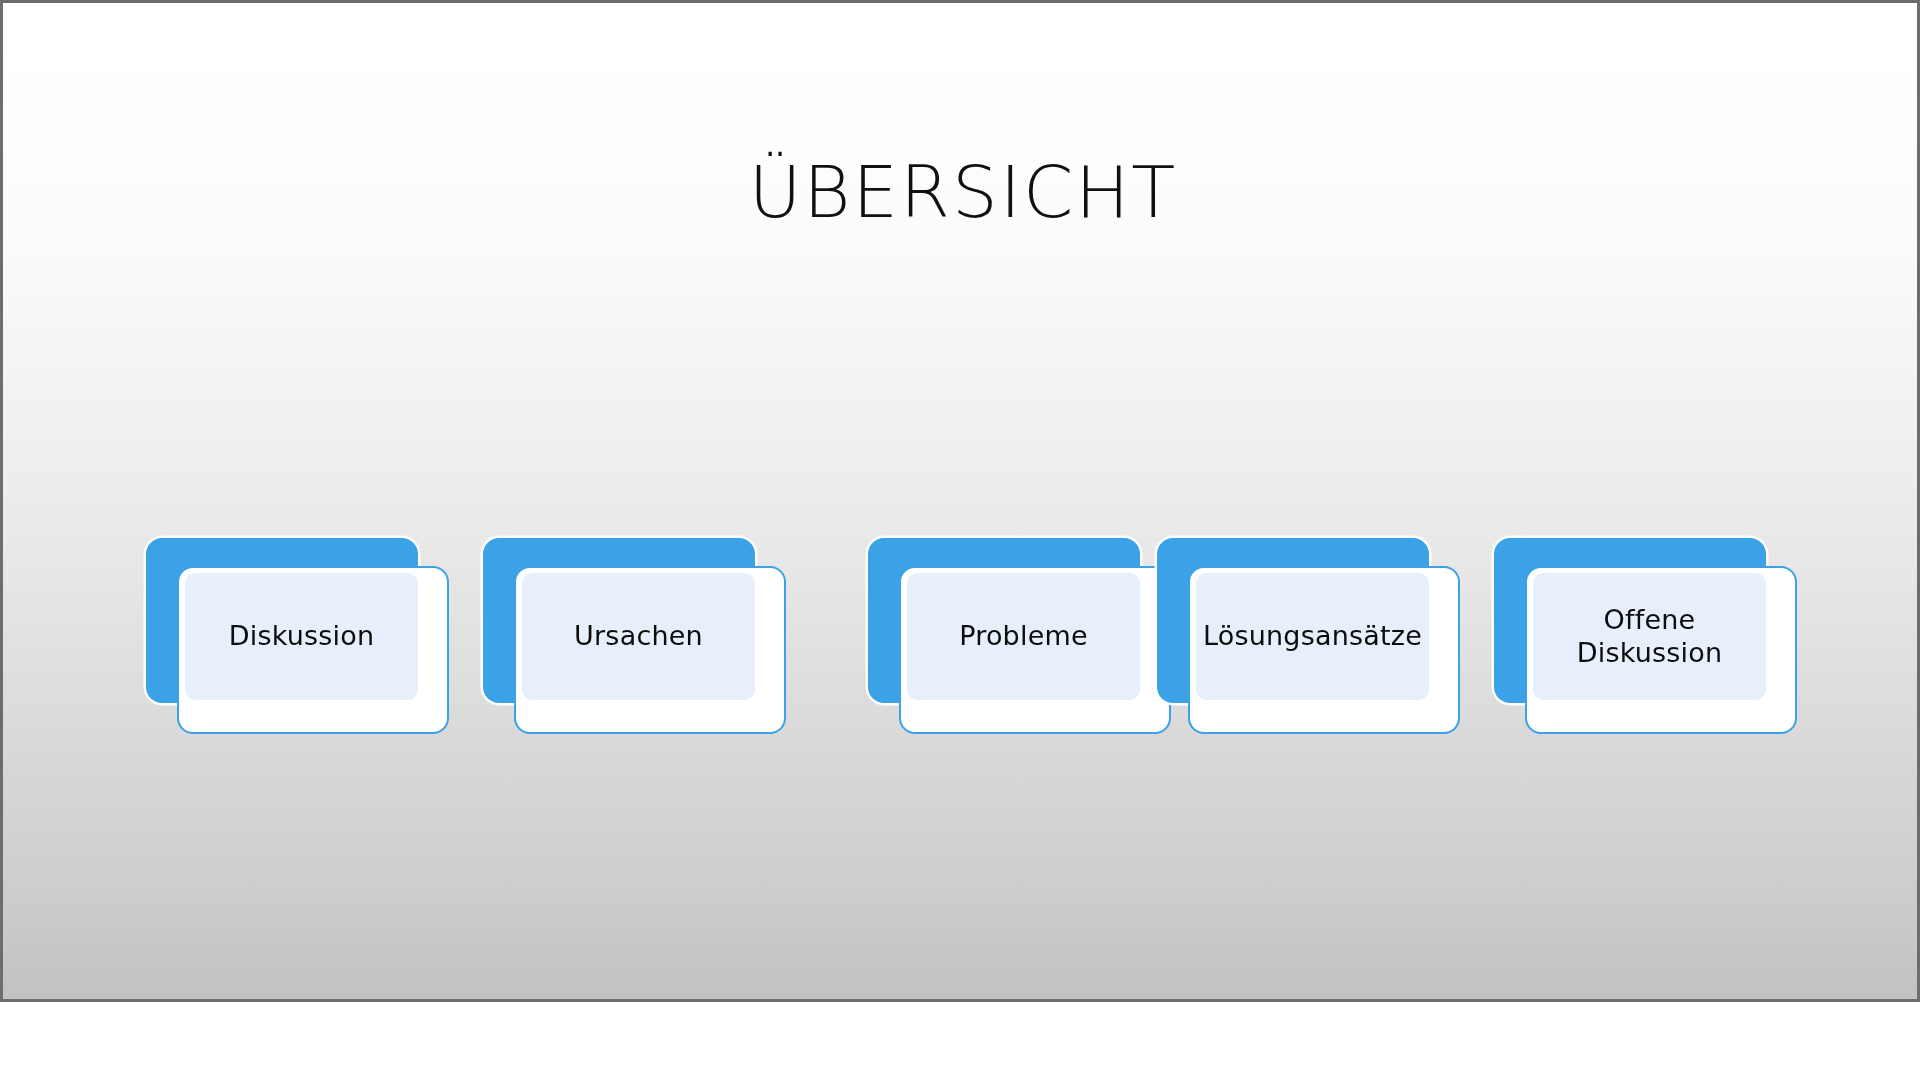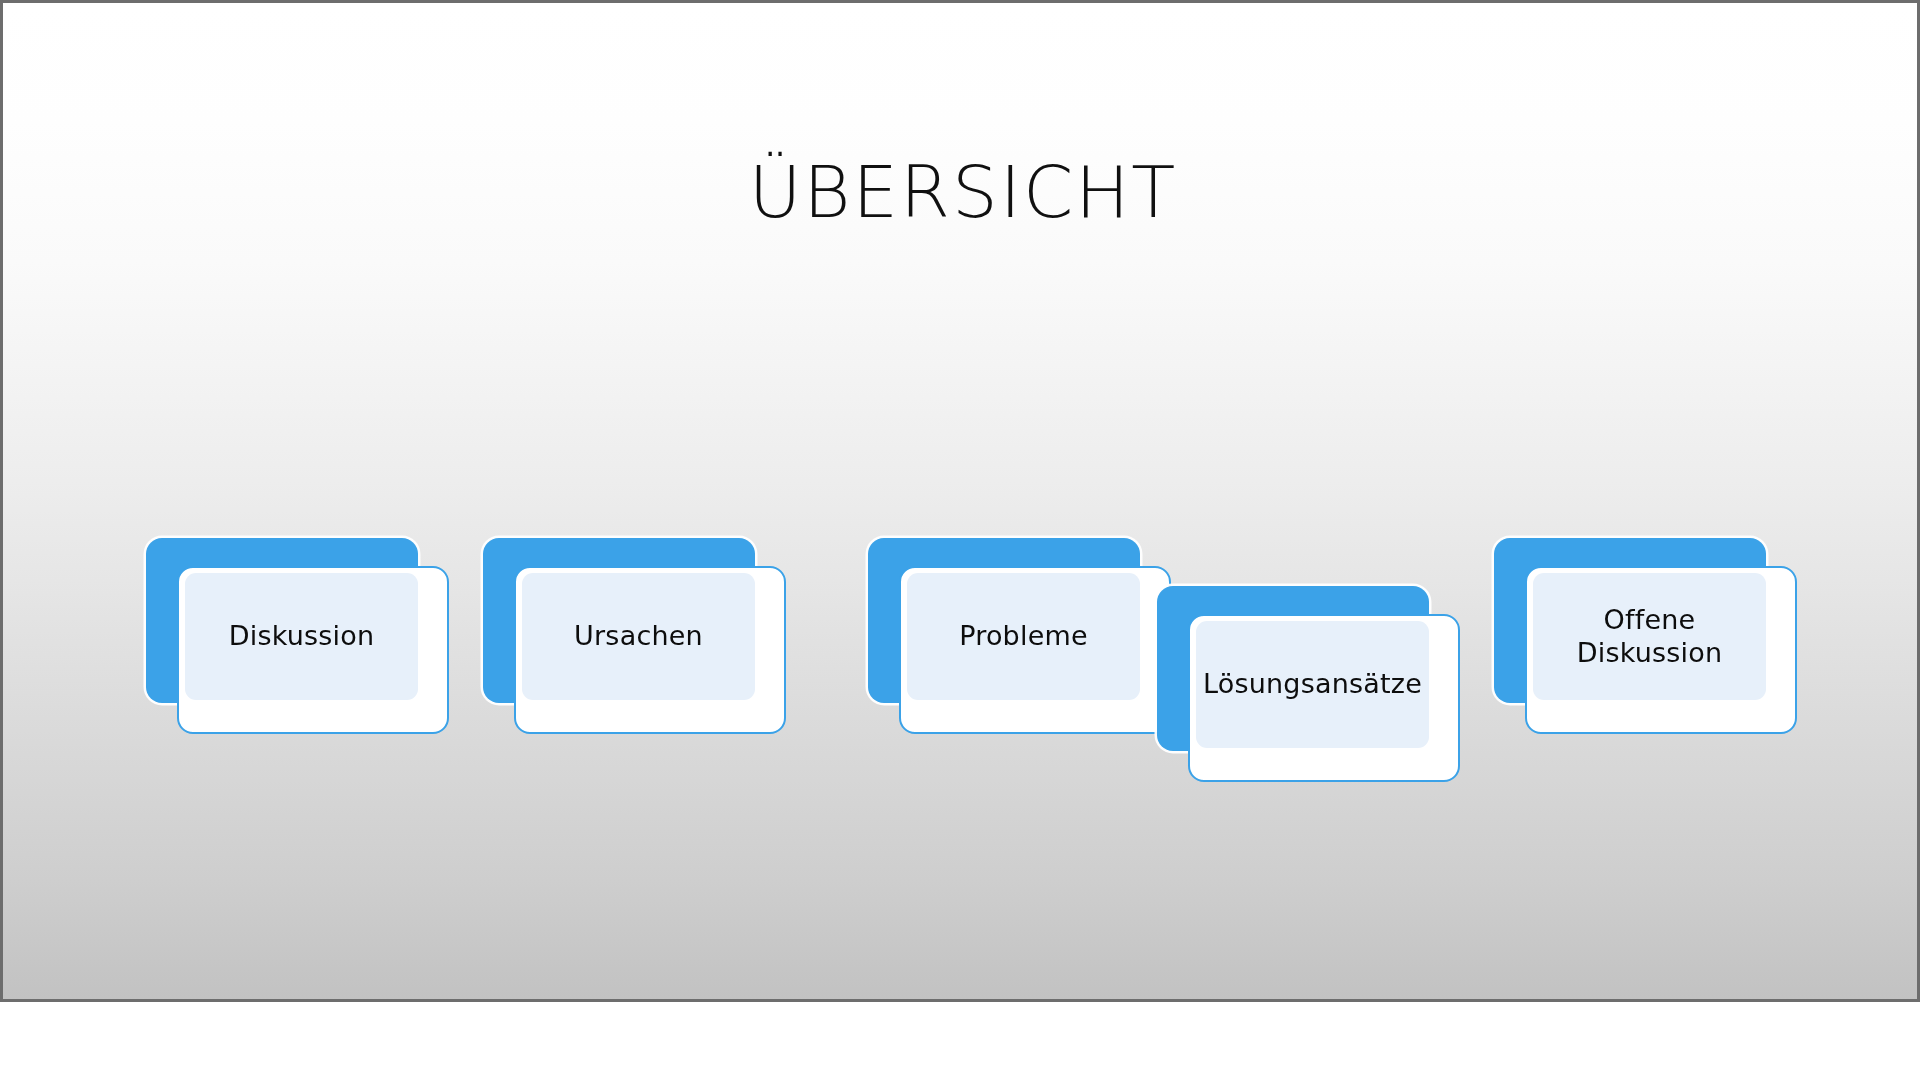--- a/index.html
+++ b/index.html
@@ -113,21 +113,21 @@
     text-align: center;
     line-height: 1.22;
     letter-spacing: 0.2px;
     padding: 0 4px;
     white-space: pre-line;
   }
 
   .card-0 { left: 0px; }
   .card-1 { left: 337px; padding-left: 12px; }
   .card-2 { left: 674px; margin-left: 48px; }
-  .card-3 { left: 1011px; margin-top: 48px; }
+  .card-3 { left: 1011px; }
   .card-4 { left: 1348px; }
 </style>
 </head>
 <body>
 
 <div id="slide">
 
   <div id="title">ÜBERSICHT</div>
 
   <div id="cards-row">

